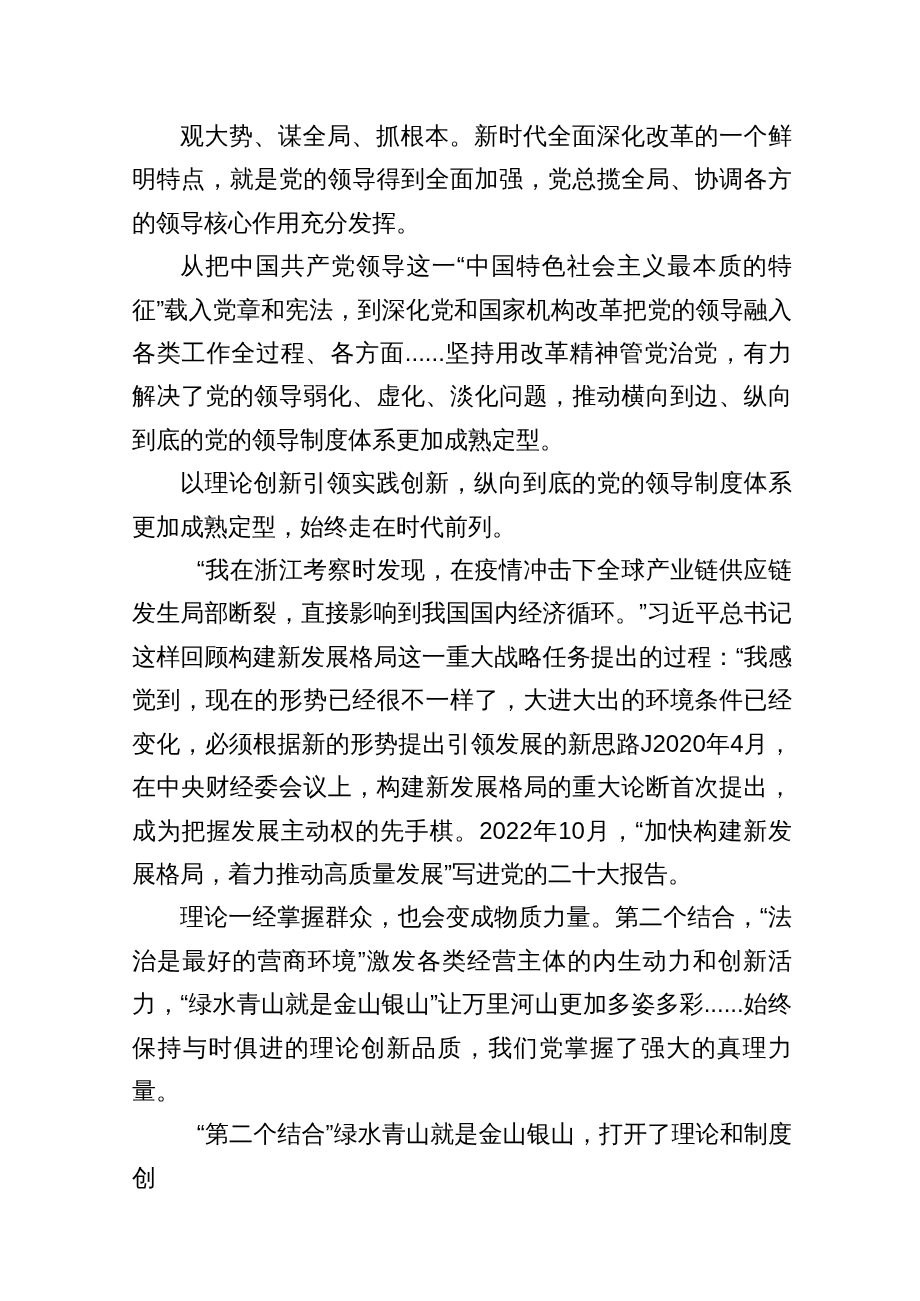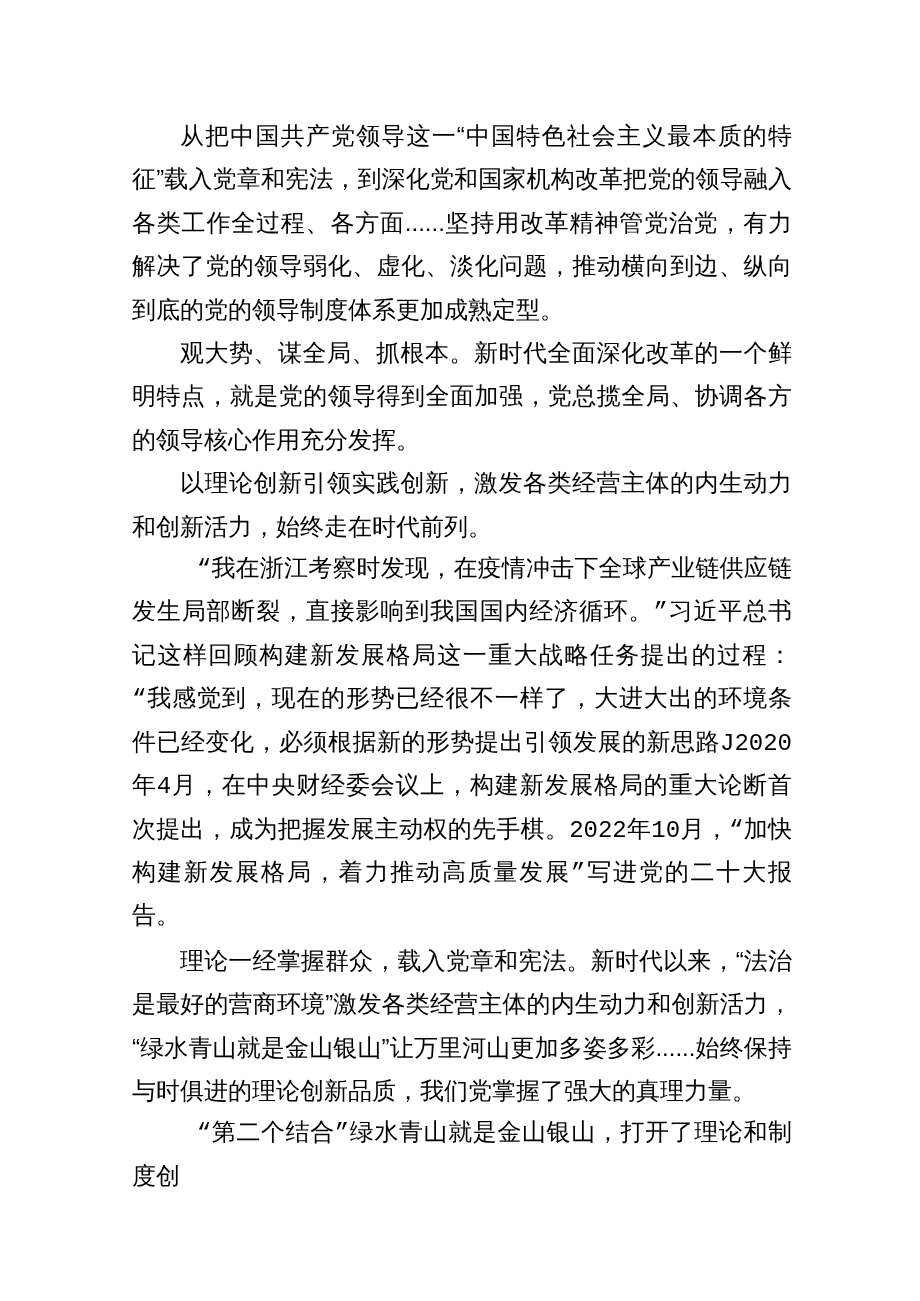--- a/index.html
+++ b/index.html
@@ -34,28 +34,27 @@
     text-justify: inter-ideograph;
     letter-spacing: 0;
   }
   .doc-content p {
     margin: 0;
     padding: 0;
     text-indent: 2em;
   }
   .doc-content p.deep-indent {
     text-indent: 2.7em;
-    font-family: Liberation Mono, monospace;
   }
 </style>
 </head>
 <body>
 
 <div class="doc-page">
   <div class="doc-content">
+    <p>观大势、谋全局、抓根本。新时代全面深化改革的一个鲜明特点，就是党的领导得到全面加强，党总揽全局、协调各方的领导核心作用充分发挥。</p>
     <p>从把中国共产党领导这一“中国特色社会主义最本质的特征”载入党章和宪法，到深化党和国家机构改革把党的领导融入各类工作全过程、各方面......坚持用改革精神管党治党，有力解决了党的领导弱化、虚化、淡化问题，推动横向到边、纵向到底的党的领导制度体系更加成熟定型。</p>
-    <p>观大势、谋全局、抓根本。新时代全面深化改革的一个鲜明特点，就是党的领导得到全面加强，党总揽全局、协调各方的领导核心作用充分发挥。</p>
-    <p>以理论创新引领实践创新，激发各类经营主体的内生动力和创新活力，始终走在时代前列。</p>
+    <p>以理论创新引领实践创新，纵向到底的党的领导制度体系更加成熟定型，始终走在时代前列。</p>
     <p class="deep-indent">“我在浙江考察时发现，在疫情冲击下全球产业链供应链发生局部断裂，直接影响到我国国内经济循环。”习近平总书记这样回顾构建新发展格局这一重大战略任务提出的过程：“我感觉到，现在的形势已经很不一样了，大进大出的环境条件已经变化，必须根据新的形势提出引领发展的新思路J2020年4月，在中央财经委会议上，构建新发展格局的重大论断首次提出，成为把握发展主动权的先手棋。2022年10月，“加快构建新发展格局，着力推动高质量发展”写进党的二十大报告。</p>
-    <p>理论一经掌握群众，载入党章和宪法。新时代以来，“法治是最好的营商环境”激发各类经营主体的内生动力和创新活力，“绿水青山就是金山银山”让万里河山更加多姿多彩......始终保持与时俱进的理论创新品质，我们党掌握了强大的真理力量。</p>
+    <p>理论一经掌握群众，也会变成物质力量。第二个结合，“法治是最好的营商环境”激发各类经营主体的内生动力和创新活力，“绿水青山就是金山银山”让万里河山更加多姿多彩......始终保持与时俱进的理论创新品质，我们党掌握了强大的真理力量。</p>
     <p class="deep-indent">“第二个结合”绿水青山就是金山银山，打开了理论和制度创</p>
   </div>
 </div>
 
 </body></html>

